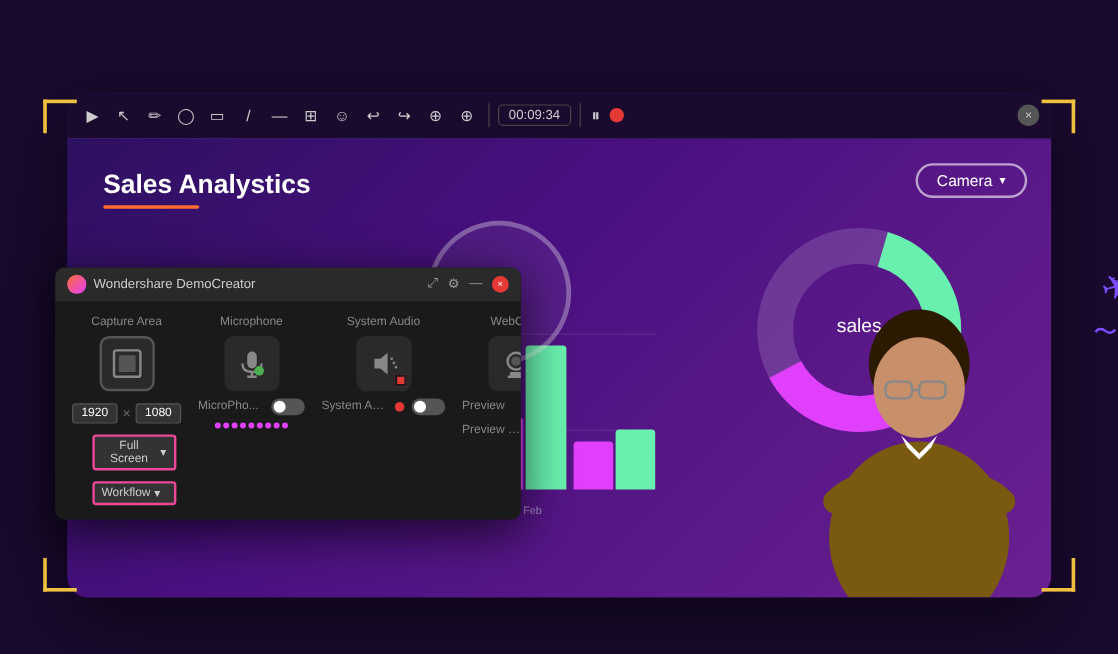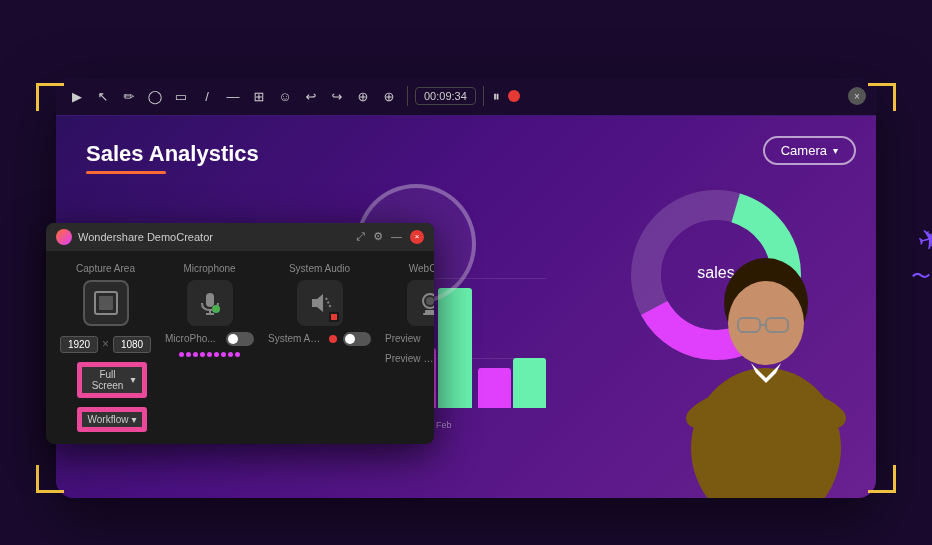--- a/index.html
+++ b/index.html
@@ -479,21 +479,21 @@
       width: 38px;
       padding: 2px 4px;
       text-align: center;
     }
     .res-separator {
       color: #666;
       font-size: 12px;
     }
     .dropdown-btn {
       background: #333;
-      border: 5px solid #ec4899;
+      border: 2px solid #ec4899;
       border-radius: 3px;
       color: #ccc;
       font-size: 10px;
       padding: 2px 6px;
       cursor: pointer;
       display: flex;
       align-items: center;
       gap: 3px;
       margin-top: 3px;
       width: 70px;

